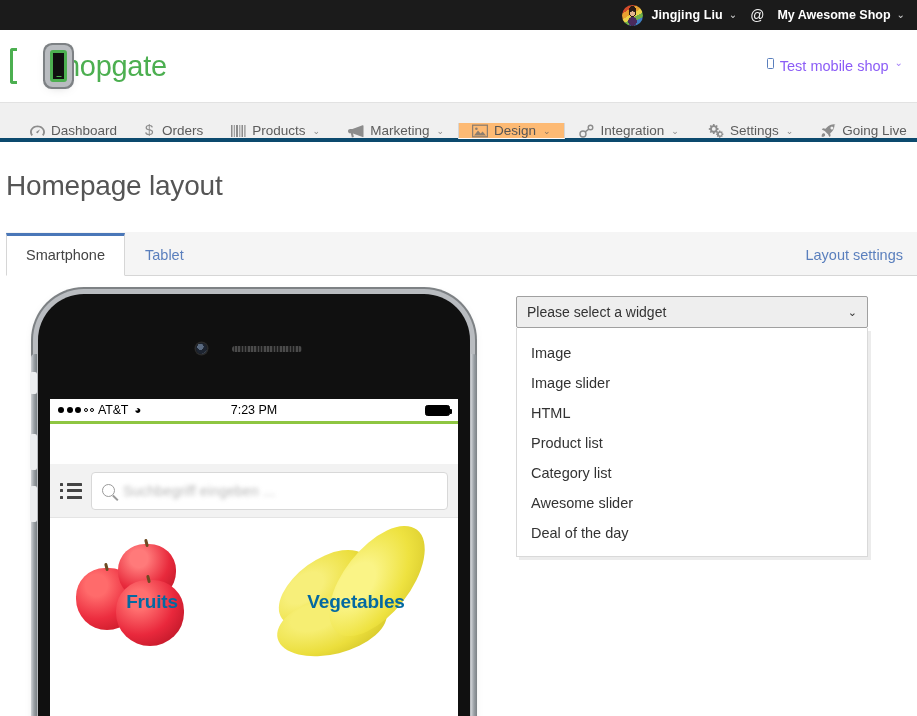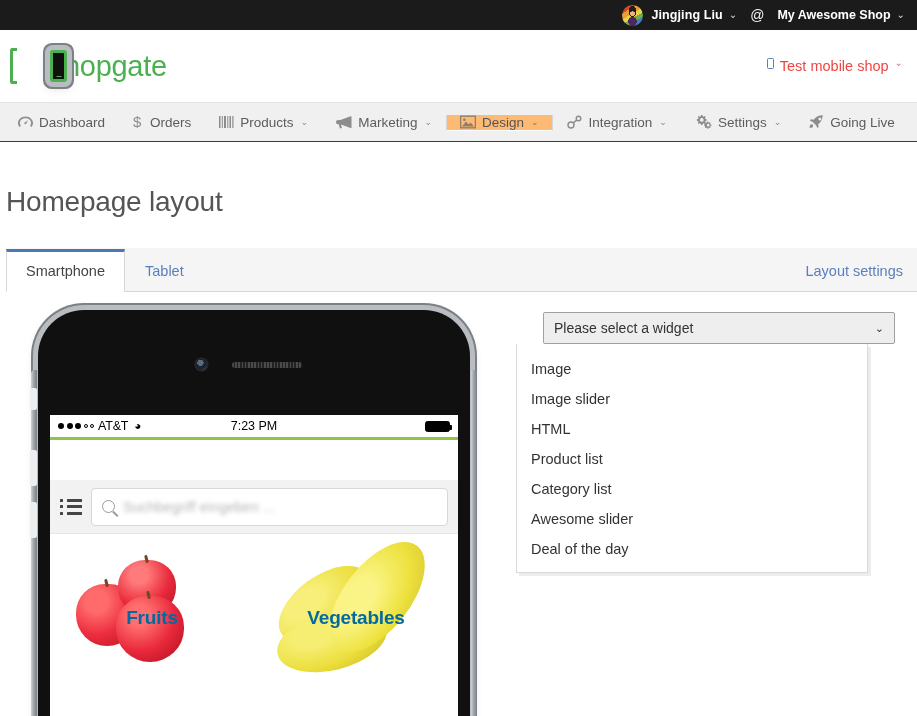--- a/index.html
+++ b/index.html
@@ -52,51 +52,51 @@
   .logo-mark .phone {
     position:absolute; left:8px; top:2px; width:17px; height:32px;
     border:3px solid #4caf50; border-radius:3px;
   }
   .logo-mark .phone:after {
     content:""; position:absolute; left:50%; bottom:2px;
     width:5px; height:1.5px; background:#4caf50; transform:translateX(-50%);
   }
   .logo-text { font-size:29px; color:#4caf50; letter-spacing:-.3px; }
   .testshop {
-    color:#ef4444; font-size:14.5px; display:flex; align-items:flex-start; cursor:pointer;
+    color:#8b5cf6; font-size:14.5px; display:flex; align-items:flex-start; cursor:pointer;
   }
   .testshop .mini-phone {
     display:inline-block; width:7px; height:11px;
     border:1.5px solid #5a7fbd; border-radius:1.5px; margin-right:6px;
   }
 
   
   .nav {
-    height:39px; background:#f0f0f0; border-bottom:1px solid #0c4a6e;
-    display:flex; align-items:center; padding-left:4px; font-size:13.5px;
+    height:39px; background:#f0f0f0; border-bottom:4px solid #0c4a6e;
+    display:flex; align-items:flex-end; padding-left:16px; font-size:13.5px;
   }
   .nav-item {
     display:flex; align-items:center; gap:6px;
     padding:0 13px; color:#5c5c5c; cursor:pointer;
     border-left:1px solid transparent; border-right:1px solid transparent;
     position:relative; white-space:nowrap;
   }
   .nav-item.active {
     background:#fdba74; border-left:1px solid #d6d6d6; border-right:1px solid #d6d6d6;
     color:#555; margin-bottom:-1px; border-bottom:1px solid #fff;
   }
   .nav-item .ic { display:inline-flex; align-items:center; opacity:.75; }
   .nav-item .ic svg { display:block; }
   .nav-caret { font-size:9px; opacity:.7; margin-left:1px; }
 
   
   .page { padding:0 0 0 6px; }
   .page-title {
     font-size:28px; color:#555; font-weight:normal;
-    margin:44px 0 0 0; padding-left:0px; letter-spacing:-.2px;
+    margin:28px 0 0 0; padding-left:0px; letter-spacing:-.2px;
   }
 
   
   .tabs-wrap { margin-top:30px; position:relative; }
   .tabs {
     display:flex; align-items:flex-end; position:relative; z-index:2;
     border-bottom:1px solid #d6d6d6;
   }
   .tab {
     padding:13px 19px 12px 19px; font-size:14.5px; cursor:pointer;
@@ -226,21 +226,21 @@
 
   
   .widget-col { flex:1; padding:20px 0 0 10px; position:relative; }
   .widget-title {
     font-size:23px; color:#111; font-weight:normal; margin:0 0 14px 0; letter-spacing:-.2px;
   }
   .select-box {
     width:352px; height:32px; background:#eeeeee;
     border:1px solid #a0a0a0; border-radius:2px;
     display:flex; align-items:center; justify-content:space-between;
-    padding:0 10px; font-size:14px; color:#333; cursor:pointer;margin-left:27px;
+    padding:0 10px; font-size:14px; color:#333; cursor:pointer;
   }
   .sel-caret { font-size:11px; color:#333; }
   .options {
     width:352px; background:#fff;
     border:1px solid #d9d9d9; border-top:none;
     box-shadow:3px 3px 0 #ececec;
     padding:10px 0 8px 0;
   }
   .option {
     padding:7px 14px; font-size:14.5px; color:#333; cursor:pointer;

